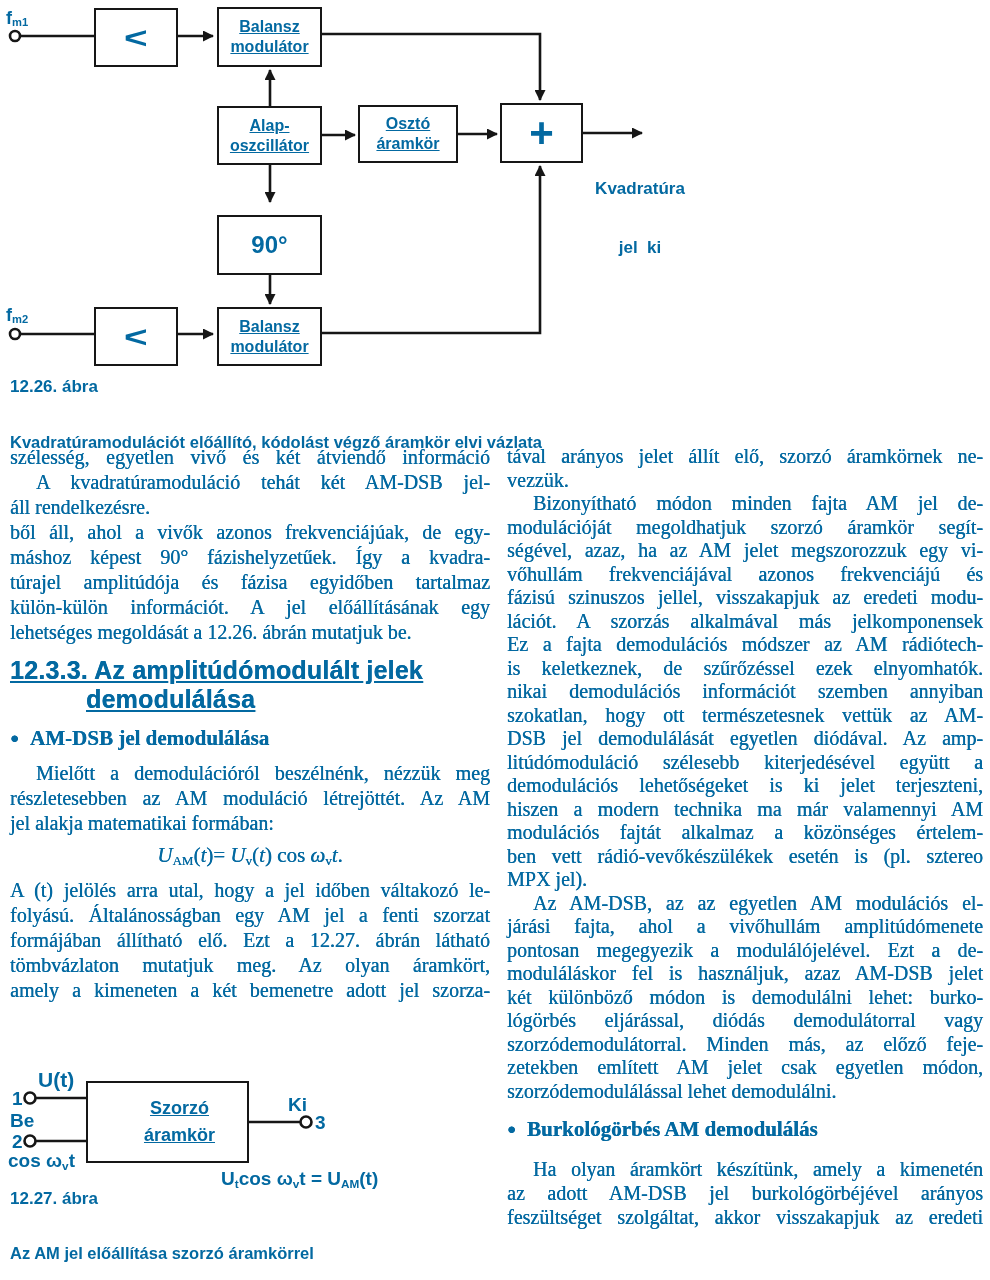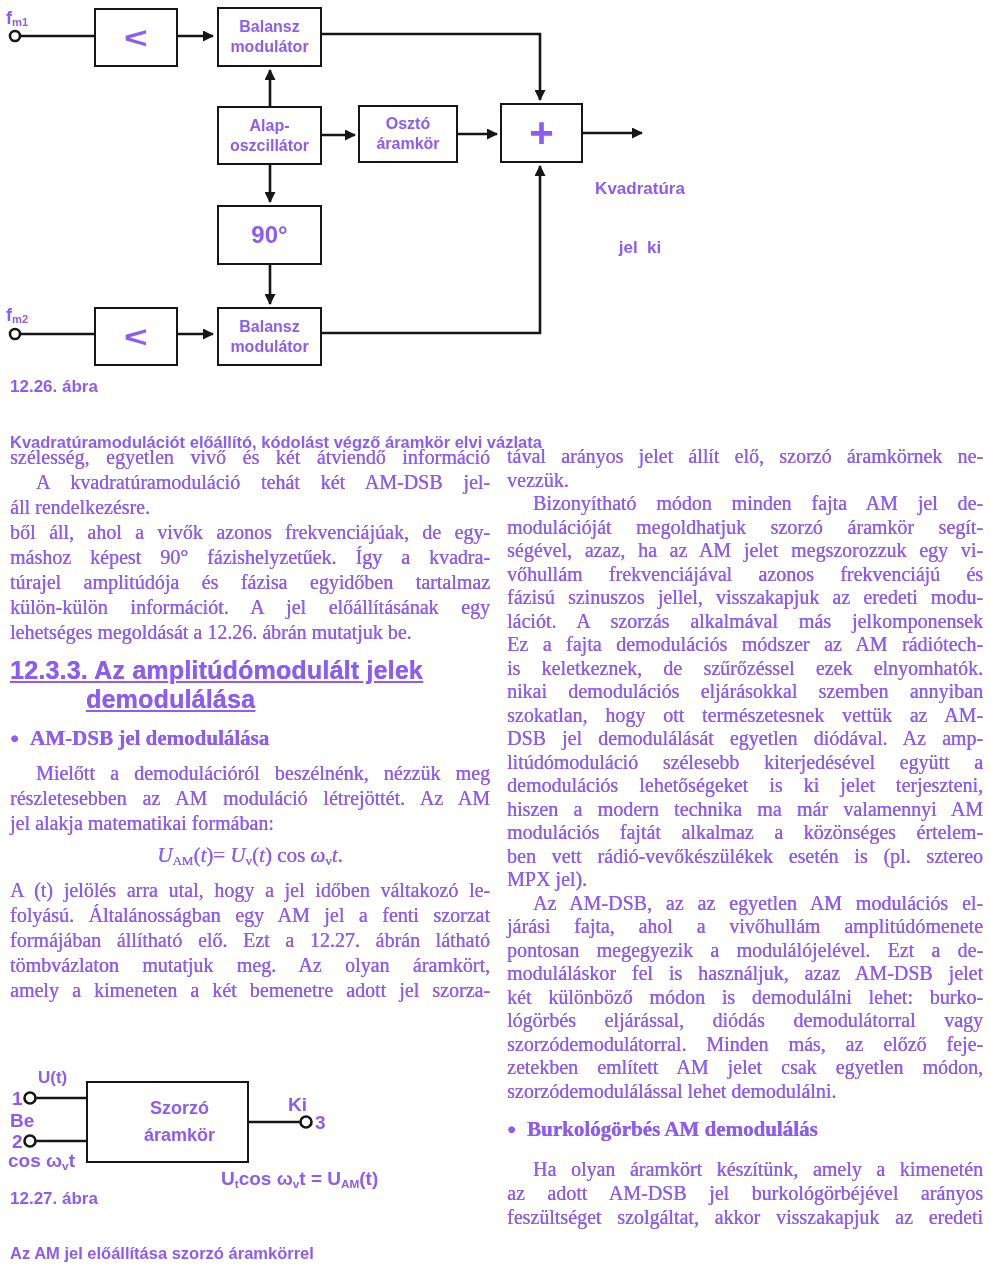--- a/index.html
+++ b/index.html
@@ -1,16 +1,16 @@
 <!DOCTYPE html>
 <html><head>
 <meta charset="utf-8">
 <style>
   html,body{margin:0;padding:0;background:#ffffff;}
-  .page{position:relative;width:990px;height:1280px;background:#ffffff;color:#8b5cf6;
+  .page{position:relative;width:990px;height:1280px;background:#ffffff;color:#0369a1;
         font-family:"Liberation Serif",serif;overflow:hidden;}
   .wires{position:absolute;left:0;top:0;pointer-events:none;}
   
   .fbox{position:absolute;border:2.6px solid #161616;background:#ffffff;box-sizing:border-box;
         display:flex;flex-direction:column;align-items:center;justify-content:center;
         font-family:"Liberation Sans",sans-serif;font-weight:bold;font-size:16px;line-height:1.25;}
   .fbox .ln{text-align:center;text-align-last:center;white-space:nowrap;}
   .glyph-lt{font-size:30px;line-height:1;transform:scaleX(1.35);}
   .glyph-plus{font-size:42px;line-height:1;font-weight:bold;}
   .glyph-deg{font-size:24px;}
@@ -21,21 +21,21 @@
   .out-label{text-align:center;font-size:17px;}
   .fig-cap{position:absolute;font-family:"Liberation Sans",sans-serif;font-weight:bold;white-space:nowrap;text-align:center;}
   .cap-title{font-size:17px;}
   .cap-text{font-size:16.5px;margin-top:36px;}
   
   .tblock{position:absolute;left:10px;width:480px;font-size:20px;
           text-shadow:0.3px 0 0 currentColor;}
   .ln{text-align:justify;text-align-last:justify;}
   .ln.first{text-indent:26px;}
   .ln.last{text-align-last:left;}
-  .ln.plain{text-align-last:left;}
+  .ln.plain{text-align-last:left;text-decoration:underline;}
   .h-section{position:absolute;left:10px;font-family:"Liberation Sans",sans-serif;font-weight:bold;
              font-size:25px;line-height:29px;letter-spacing:0.2px;text-shadow:0.3px 0 0 currentColor;text-decoration:underline;}
   .h-line2{padding-left:76px;}
   .bullet{position:absolute;left:10px;font-size:21px;font-weight:bold;white-space:nowrap;
           text-shadow:0.3px 0 0 currentColor;}
   .bullet .dot{font-size:15px;margin-right:11px;vertical-align:2px;}
   .formula{position:absolute;left:10px;width:480px;text-align:center;font-size:21px;
            text-shadow:0.3px 0 0 currentColor;}
   .sub{font-size:0.62em;vertical-align:-0.22em;}
   .it{font-style:italic;}
@@ -104,21 +104,21 @@
       <div class="ln plain">Osztó</div>
       <div class="ln plain">áramkör</div>
     </div>
   <div class="fbox" style="left:500px;top:103px;width:83px;height:60px;">
     <span class="glyph-plus">+</span>
   </div>
   <div class="flabel out-label" style="left:585px;top:140px;width:110px;">
     <div>Kvadratúra</div>
     <div>jel  ki</div>
   </div>
-  <div class="fbox" style="left:217px;top:205px;width:105px;height:60px;">
+  <div class="fbox" style="left:217px;top:215px;width:105px;height:60px;">
     <span class="glyph-deg">90°</span>
   </div>
   <div class="flabel" style="left:6px;top:305px;"><span>f</span><span class="sub">m2</span></div>
   <div class="fbox" style="left:94px;top:307px;width:84px;height:59px;">
     <span class="glyph-lt">&lt;</span>
   </div>
   <div class="fbox" style="left:217px;top:307px;width:105px;height:59px;">
       <div class="ln plain">Balansz</div>
       <div class="ln plain">modulátor</div>
     </div>
@@ -166,21 +166,21 @@
         <div class="ln">tával arányos jelet állít elő, szorzó áramkörnek ne-</div>
         <div class="ln last">vezzük.</div>
         <div class="ln first">Bizonyítható módon minden fajta AM jel de-</div>
         <div class="ln">modulációját megoldhatjuk szorzó áramkör segít-</div>
         <div class="ln">ségével, azaz, ha az AM jelet megszorozzuk egy vi-</div>
         <div class="ln">vőhullám frekvenciájával azonos frekvenciájú és</div>
         <div class="ln">fázisú szinuszos jellel, visszakapjuk az eredeti modu-</div>
         <div class="ln">lációt. A szorzás alkalmával más jelkomponensek</div>
         <div class="ln">Ez a fajta demodulációs módszer az AM rádiótech-</div>
         <div class="ln">is keletkeznek, de szűrőzéssel ezek elnyomhatók.</div>
-        <div class="ln">nikai demodulációs eljárásokkal szemben annyiban</div>
+        <div class="ln">nikai demodulációs információt szemben annyiban</div>
         <div class="ln">szokatlan, hogy ott természetesnek vettük az AM-</div>
         <div class="ln">DSB jel demodulálását egyetlen diódával. Az amp-</div>
         <div class="ln">litúdómoduláció szélesebb kiterjedésével együtt a</div>
         <div class="ln">demodulációs lehetőségeket is ki jelet terjeszteni,</div>
         <div class="ln">hiszen a modern technika ma már valamennyi AM</div>
         <div class="ln">modulációs fajtát alkalmaz a közönséges értelem-</div>
         <div class="ln">ben vett rádió-vevőkészülékek esetén is (pl. sztereo</div>
         <div class="ln last">MPX jel).</div>
         <div class="ln first">Az AM-DSB, az az egyetlen AM modulációs el-</div>
         <div class="ln">járási fajta, ahol a vivőhullám amplitúdómenete</div>
@@ -195,21 +195,21 @@
     <div class="bullet" id="rc-bullet">
       <span class="dot">●</span><span>Burkológörbés AM demodulálás</span>
     </div>
     <div id="rc-para2">
         <div class="ln first">Ha olyan áramkört készítünk, amely a kimenetén</div>
         <div class="ln">az adott AM-DSB jel burkológörbéjével arányos</div>
         <div class="ln">feszültséget szolgáltat, akkor visszakapjuk az eredeti</div>
       </div>
   </div>
 
-  <div class="flabel" style="left:38px;top:1068px;font-size:17px;">U(t)</div>
+  <div class="flabel" style="left:38px;top:1068px;font-size:21px;">U(t)</div>
   <div class="flabel" style="left:12px;top:1088px;font-size:19px;">1</div>
   <div class="flabel" style="left:10px;top:1110px;font-size:19px;">Be</div>
   <div class="flabel" style="left:12px;top:1131px;font-size:19px;">2</div>
   <div class="flabel" style="left:8px;top:1150px;font-size:19px;"><span>cos ω</span><span class="sub">v</span><span>t</span></div>
   <div class="fbox fig27-box" style="left:86px;top:1081px;width:163px;height:82px;">
       <div class="ln plain">Szorzó</div>
       <div class="ln plain">áramkör</div>
     </div>
   <div class="flabel" style="left:288px;top:1094px;font-size:19px;">Ki</div>
   <div class="flabel" style="left:315px;top:1112px;font-size:19px;">3</div>

